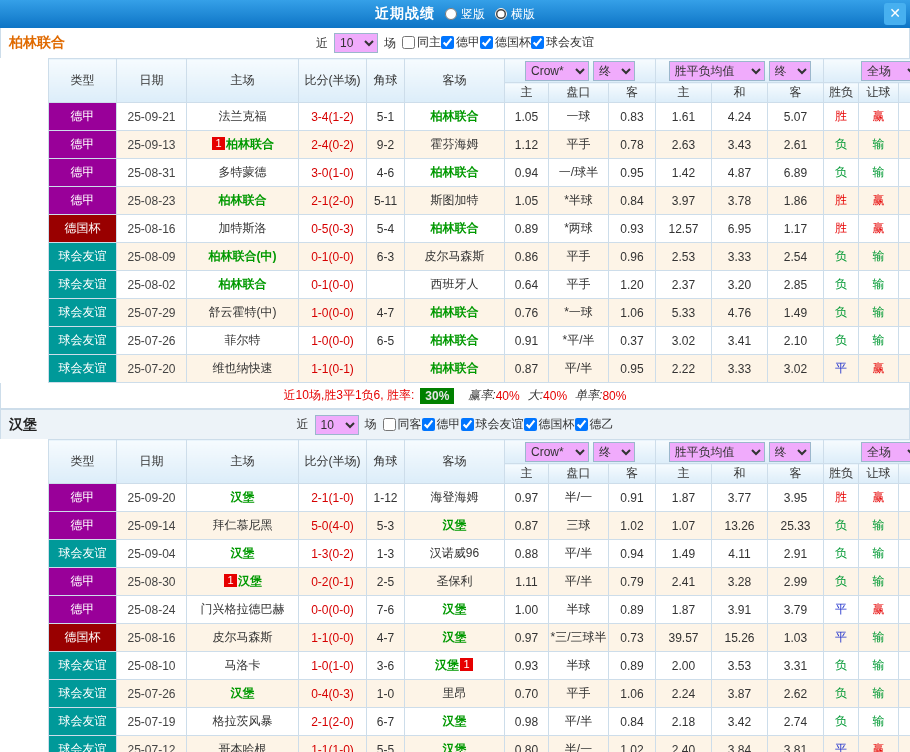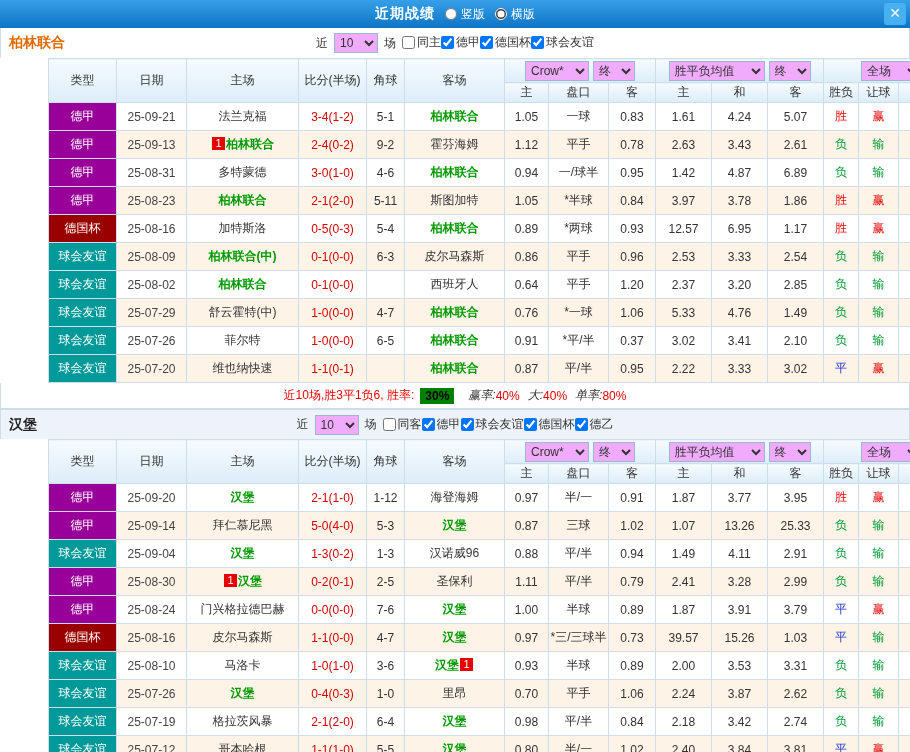--- a/index.html
+++ b/index.html
@@ -62,21 +62,21 @@
   .num-badge{
     display:inline-block;background:#e60000;color:#fff;font-size:11px;
     line-height:13px;min-width:13px;height:13px;margin:0 1px;vertical-align:1px;
   }
   
   .summary{
     height:26px;display:flex;align-items:center;justify-content:center;gap:6px;
     border:1px solid #cdddea;border-top:none;background:#fff;
   }
   .sum-prefix{color:#e60000;}
-  .win-rate{background:#008000;color:#000000;padding:1px 5px;font-weight:bold;}
+  .win-rate{background:#008000;color:#e5e5e5;padding:1px 5px;font-weight:bold;}
   .stats{display:inline-flex;align-items:center;}
   .stat-label{color:#333;margin-left:8px;font-style:italic;}
   .stat-value{color:#e60000;}
 </style>
 </head>
 <body>
 
 <div class="topbar">
   <span class="title">近期战绩</span>
   <label class="radio-opt">
@@ -578,21 +578,21 @@
     <td class="avg-cell">2.62</td>
     <td class="res-cell" style="color: rgb(0, 153, 51);">负</td>
     <td class="res-cell" style="color: rgb(0, 153, 51);">输</td>
     <td class="res-cell" style="color: rgb(230, 0, 0);">大</td>
   </tr>
         <tr>
     <td class="type-cell" style="background: rgb(0, 153, 153);">球会友谊</td>
     <td class="date-cell">25-07-19</td>
     <td class="team-cell"><span class="tname home-name">格拉茨风暴</span></td>
     <td class="score-cell">2-1(2-0)</td>
-    <td class="corner-cell">6-4</td>
+    <td class="corner-cell">6-7</td>
     <td class="team-cell"><span class="tname away-name focus">汉堡</span></td>
     <td class="odds-cell">0.98</td>
     <td class="odds-cell">平/半</td>
     <td class="odds-cell">0.84</td>
     <td class="avg-cell">2.18</td>
     <td class="avg-cell">3.42</td>
     <td class="avg-cell">2.74</td>
     <td class="res-cell" style="color: rgb(0, 153, 51);">负</td>
     <td class="res-cell" style="color: rgb(0, 153, 51);">输</td>
     <td class="res-cell" style="color: rgb(230, 0, 0);">大</td>

